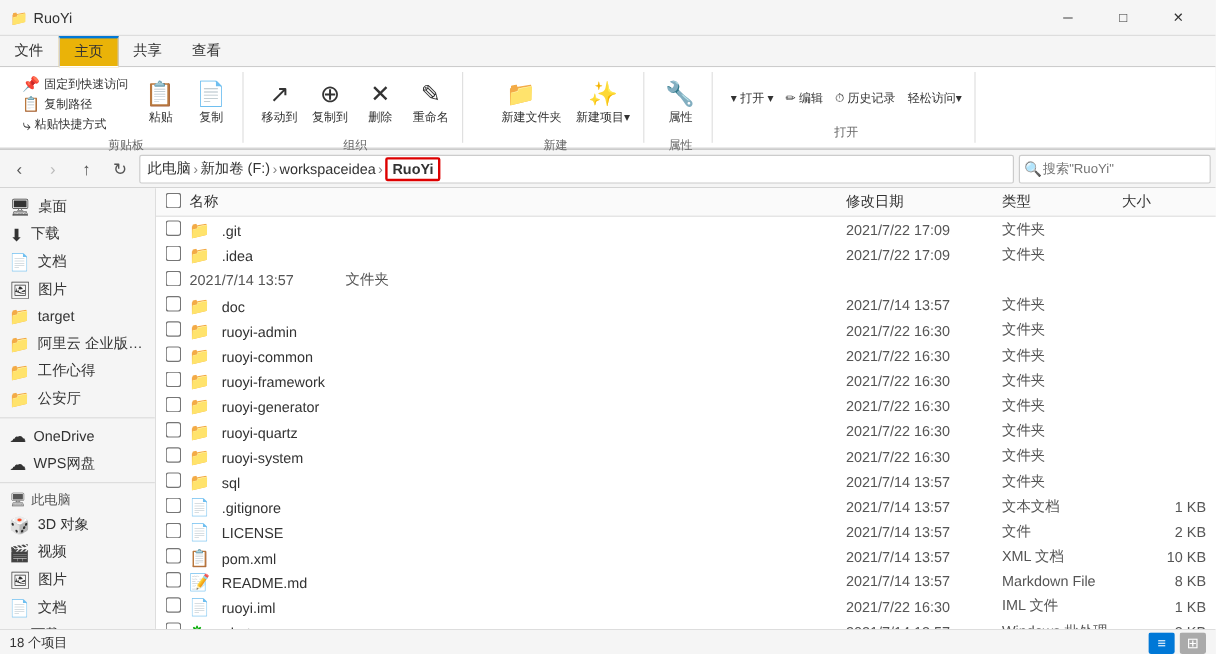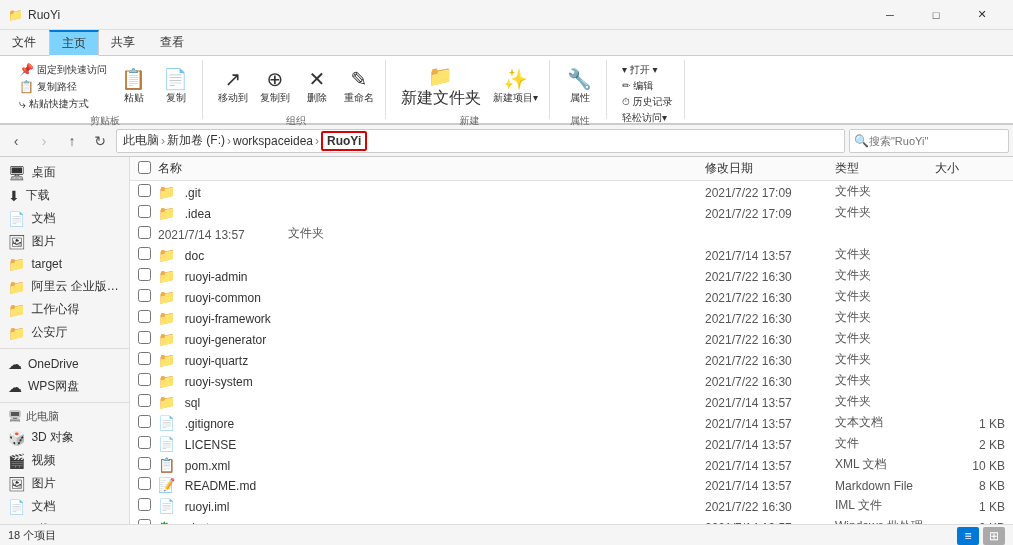--- a/index.html
+++ b/index.html
@@ -37,21 +37,21 @@
       background: #f5f5f5;
     }
     .ribbon-tab {
       padding: 0 12px;
       display: flex; align-items: center;
       font-size: 12px; color: #333;
       cursor: pointer; border: none; background: none;
       border-right: 1px solid transparent;
     }
     .ribbon-tab.active {
-      background: #7dd3fc;
+      background: #eab308;
       border-top: 2px solid #0078d7;
       border-left: 1px solid #ccc;
       border-right: 1px solid #ccc;
       border-bottom: 1px solid white;
       margin-bottom: -1px;
     }
     .ribbon-content {
       background: white;
       border-bottom: 1px solid #ccc;
       padding: 4px 8px;
@@ -90,21 +90,21 @@
     .ribbon-btn-icon { font-size: 20px; line-height: 1; margin-bottom: 2px; }
     .ribbon-btn-small {
       display: flex; flex-direction: row;
       align-items: center;
       padding: 1px 4px; cursor: pointer;
       border: 1px solid transparent; background: none;
       font-size: 10px; color: #333;
       height: 16px; border-radius: 2px; white-space: nowrap;
     }
     .ribbon-btn-small-icon { margin-right: 3px; font-size: 12px; }
-    .ribbon-col { display: flex; flex-direction: column; justify-content: space-around; height: 100%; }
+    .ribbon-col { display: flex; flex-direction: row; justify-content: space-around; height: 100%; align-items: center; }
 
     
     .address-bar {
       height: 32px;
       background: #f5f5f5;
       display: flex;
       align-items: center;
       padding: 0 4px;
       border-bottom: 1px solid #ccc;
       gap: 4px;
@@ -209,21 +209,21 @@
       color: #333;
       position: sticky; top: 0; z-index: 1;
     }
     .file-col-check { width: 20px; }
     .file-col-name { flex: 1; cursor: pointer; }
     .file-col-date { width: 130px; cursor: pointer; }
     .file-col-type { width: 100px; cursor: pointer; }
     .file-col-size { width: 70px; cursor: pointer; }
     .file-row {
       display: flex;
-      align-items: flex-end;
+      align-items: center;
       padding: 2px 8px;
       font-size: 12px;
       color: #333;
       cursor: pointer;
     }
     .file-icon { margin-right: 6px; font-size: 14px; }
     .file-name { flex: 1; }
     .file-date { width: 130px; color: #555; }
     .file-type { width: 100px; color: #555; }
     .file-size { width: 70px; color: #555; text-align: right; }
@@ -336,21 +336,21 @@
           <span>重命名</span>
         </button>
       </div>
       <span class="ribbon-group-label">组织</span>
     </div>
 
     <div class="ribbon-group">
       <div class="ribbon-group-btns">
         <button class="ribbon-btn">
           <span class="ribbon-btn-icon">📁</span>
-          <span style="font-size:16px;">新建文件夹</span>
+          <span style="font-size:10px;margin-left:17px;">新建文件夹</span>
         </button>
         <button class="ribbon-btn">
           <span class="ribbon-btn-icon">✨</span>
           <span style="font-size:10px;">新建项目▾</span>
         </button>
       </div>
       <span class="ribbon-group-label">新建</span>
     </div>
 
     <div class="ribbon-group">

